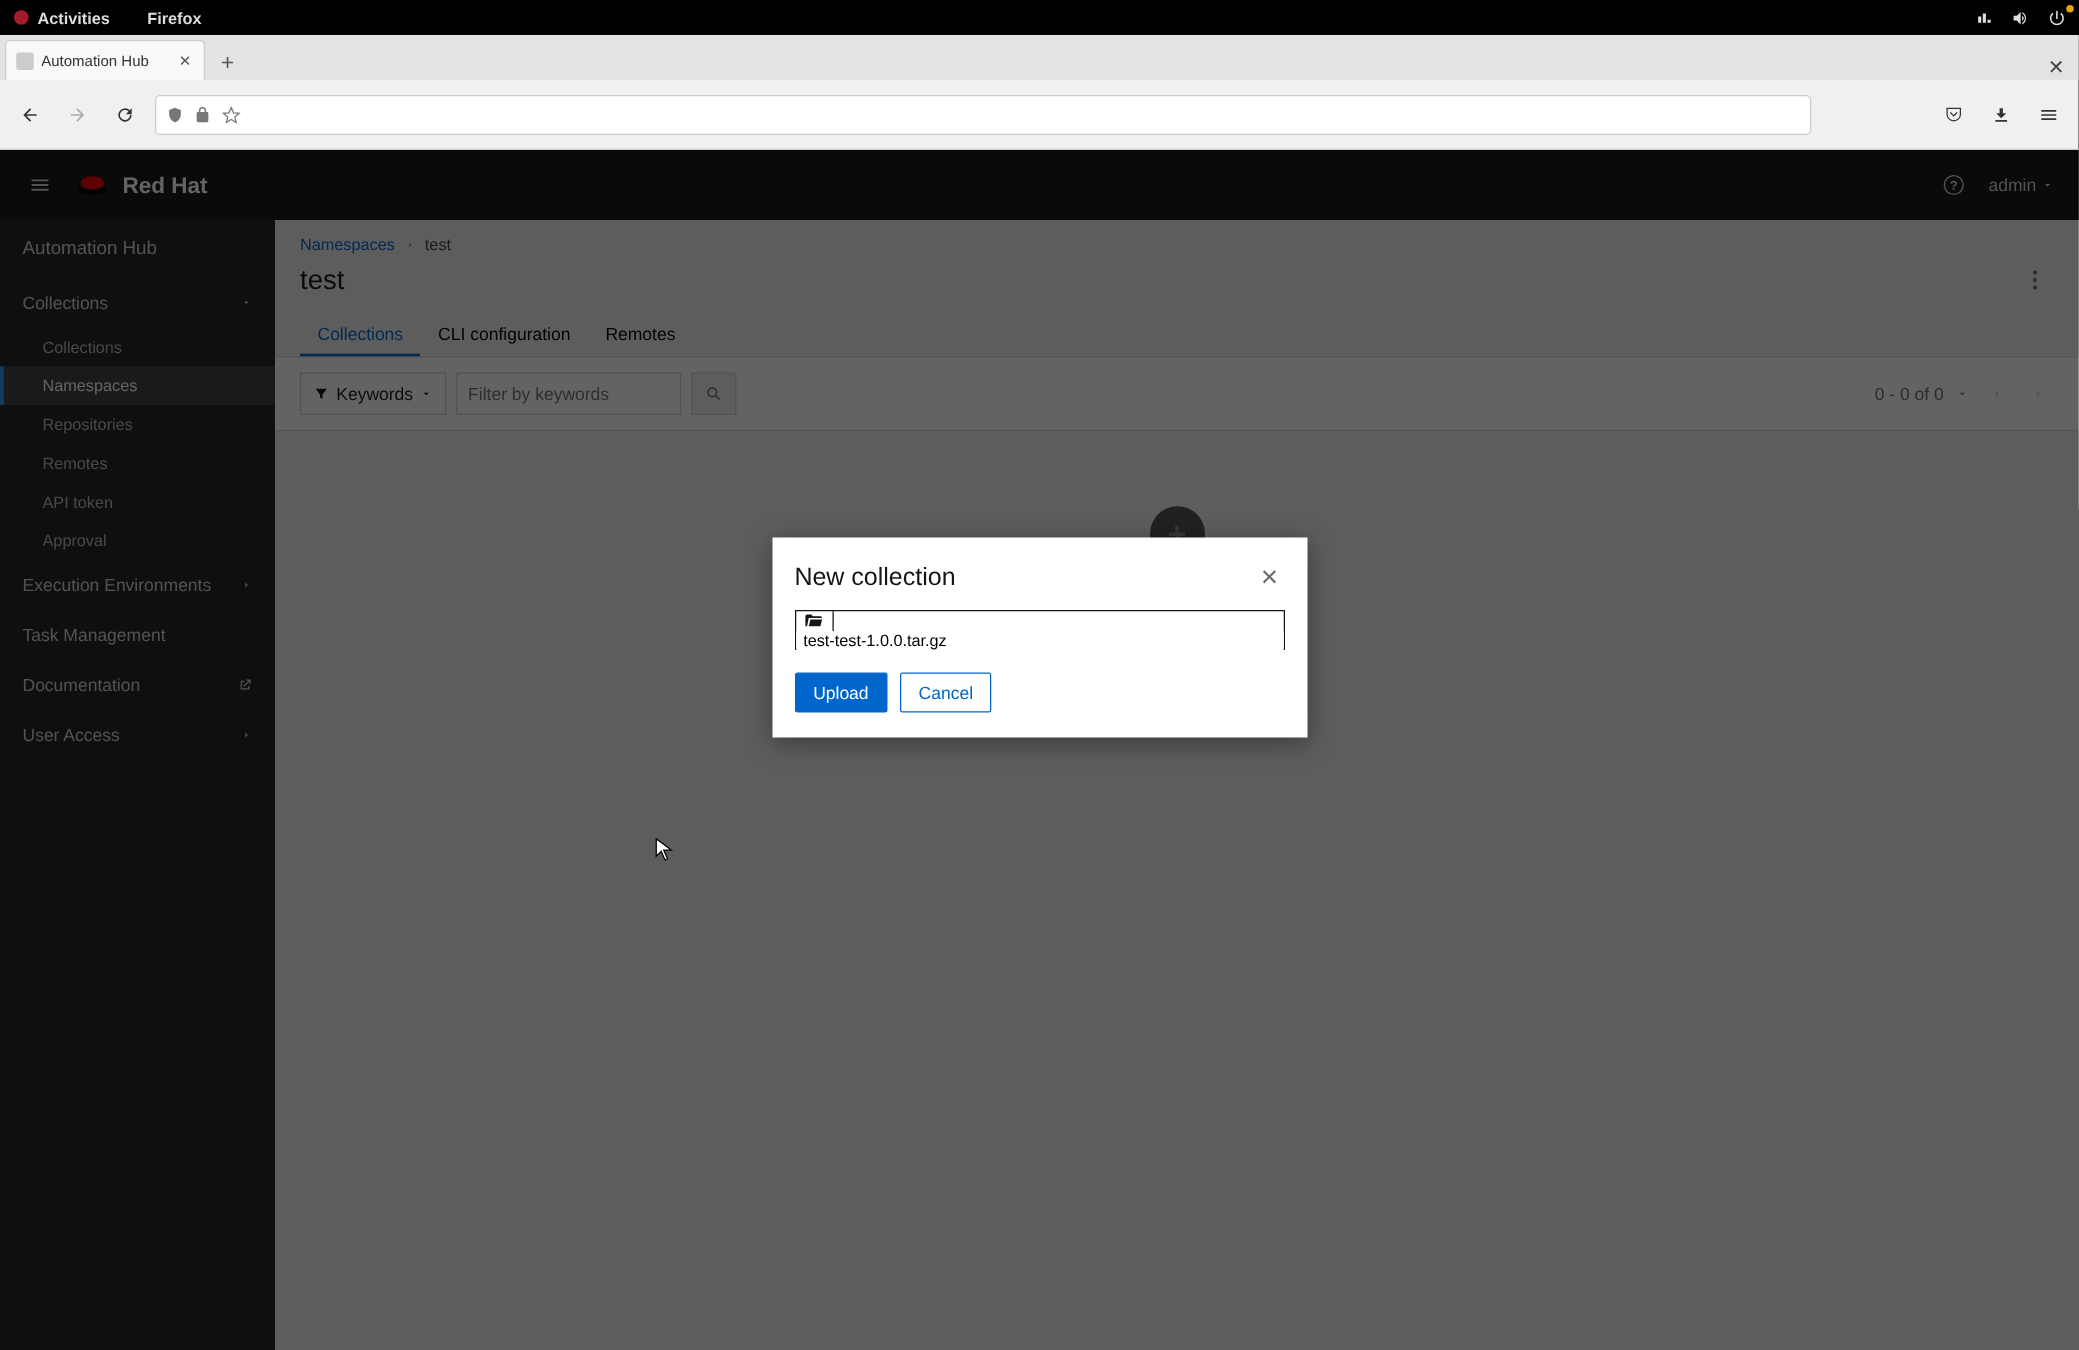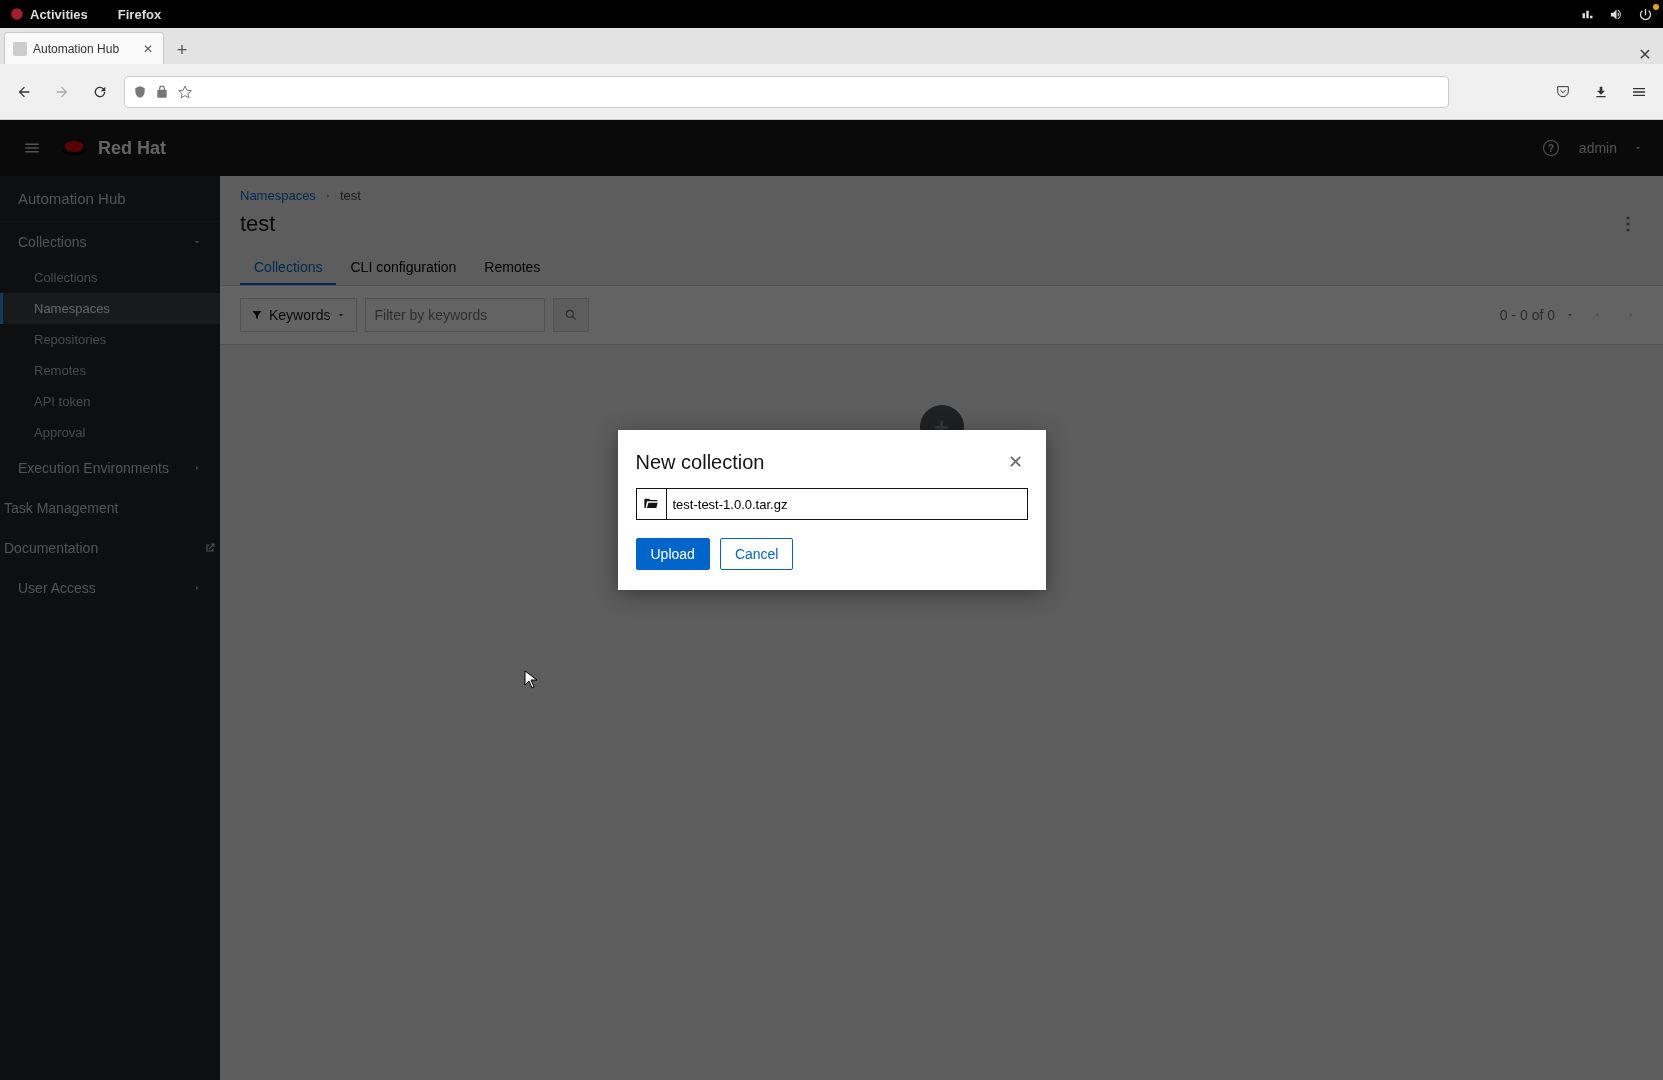--- a/index.html
+++ b/index.html
@@ -37,29 +37,29 @@
 
 .app { height:calc(1080px - 28px - 92px); position:relative; background:#fff; }
 
 .masthead { height:56px; background:#151515; display:flex; align-items:center; padding:0 20px; gap:16px; color:#d2d2d2; }
 .hamb { width:24px; height:24px; display:flex; align-items:center; justify-content:center; }
 .hamb svg { width:18px; height:18px; }
 .brand { display:flex; align-items:center; gap:10px; font-weight:700; font-size:18px; color:#fff; }
 .brand .fedora { width:28px; height:28px; }
 .masthead .sp { flex:1; }
 .mast-icn { width:24px;height:24px;display:flex;align-items:center;justify-content:center; }
-.user { display:flex; align-items:center; gap:16px; font-size:14px; color:#d2d2d2;text-align:right; }
+.user { display:flex; align-items:center; gap:4px; font-size:14px; color:#d2d2d2;text-align:right; }
 
 .body { height:calc(100% - 56px); display:flex; }
 .sidebar { width:220px; background:#212427; color:#d2d2d2; font-size:14px; overflow-y:auto; }
 .side-top { padding:14px 18px; font-size:15px; font-weight:400; color:#d2d2d2; border-bottom:1px solid #333; }
 .side-grp { display:flex; align-items:center; justify-content:space-between; padding:12px 18px; cursor:pointer; }
 .side-sub { padding:8px 8px 8px 34px; font-size:13px; color:#b8b8b8; cursor:pointer; }
 .side-sub.active { background:#3c3f42; border-left:3px solid #2b9af3; padding-left:31px; color:#fff; }
-.side-item { display:flex; align-items:center; justify-content:space-between; padding:12px 4px; cursor:pointer; }
+.side-item { display:flex; align-items:center; justify-content:space-between; padding:12px 18px; cursor:pointer; }
 .chev { width:10px; height:10px; }
 
 .main { flex:1; background:#f0f0f0; overflow:hidden; position:relative; }
 .crumbs { padding:12px 20px 0; font-size:13px; color:#444; display:flex; align-items:center; gap:8px; }
 .crumbs a { color:#0066cc; text-decoration:none; }
 .crumbs .sep svg { width:8px;height:8px; }
 .page-head { padding:6px 20px 0; display:flex; align-items:center; }
 .page-head h1 { font-size:22px; font-weight:400; color:#151515; flex:1; }
 .kebab { width:30px;height:30px;display:flex;align-items:center;justify-content:center;color:#6a6e73; }
 
@@ -77,21 +77,21 @@
 
 .empty { display:flex; flex-direction:column; align-items:center; padding-top:60px; }
 .empty .plus { width:44px;height:44px;border-radius:50%; background:#4f5255; display:flex;align-items:center;justify-content:center; color:#8a8d90; font-size:26px; font-weight:700; }
 
 
 .backdrop { position:absolute; inset:0; background:rgba(3,3,3,0.62); }
 .modal { position:absolute; width:428px; left:50%; top:310px; transform:translateX(-50%); background:#fff; box-shadow:0 4px 20px rgba(0,0,0,.4); padding:20px 18px; }
 .modal-h { display:flex; align-items:center; }
 .modal-h h2 { font-size:20px; font-weight:500; flex:1; color:#151515; }
 .modal-x { width:24px;height:24px;display:flex;align-items:center;justify-content:center;color:#6a6e73;font-size:18px; }
-.file-row { margin-top:14px; display:flex; height:32px; border:1px solid #151515; }
+.file-row { margin-top:14px; display:flex; height:32px; border:1px solid #151515;flex-direction:column; }
 .file-row .browse { width:30px; display:flex; align-items:center; justify-content:center; border-right:1px solid #151515; }
 .file-row input { flex:1; border:none; padding:0 6px; font-size:13px; outline:none; }
 .modal-btns { margin-top:18px; display:flex; gap:10px; }
 .btn { height:32px; padding:0 14px; font-size:14px; border-radius:2px; display:flex; align-items:center; cursor:pointer; }
 .btn.primary { background:#06c; color:#fff; border:1px solid #06c; }
 .btn.secondary { background:#fff; color:#06c; border:1px solid #06c; }
 
 .cursor { position:absolute; left:524px; top:550px; pointer-events:none; }
 .cursor svg { width:16px; height:20px; }
 

